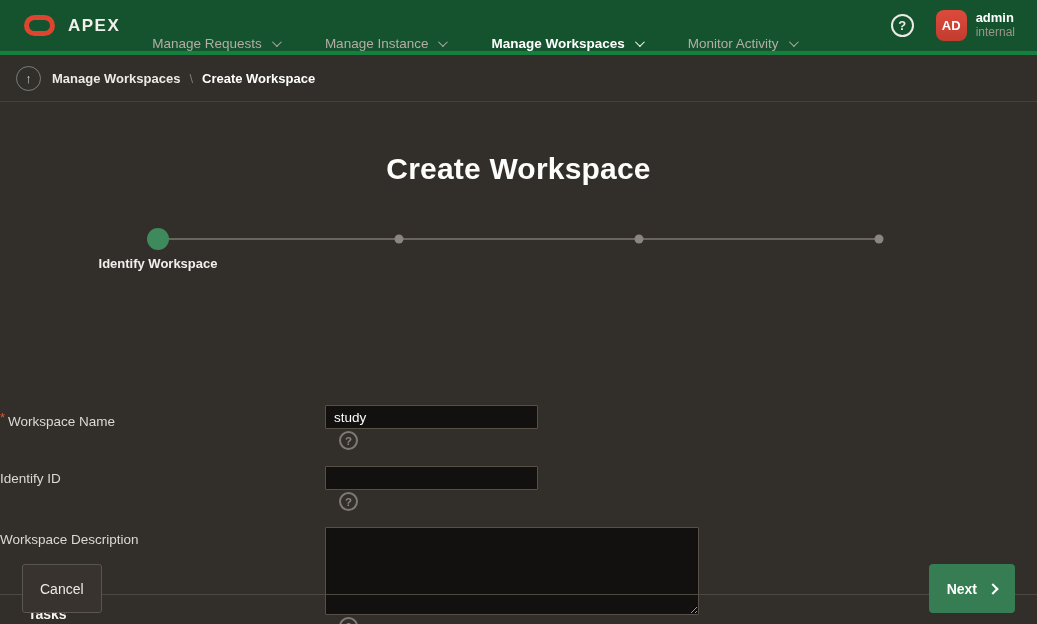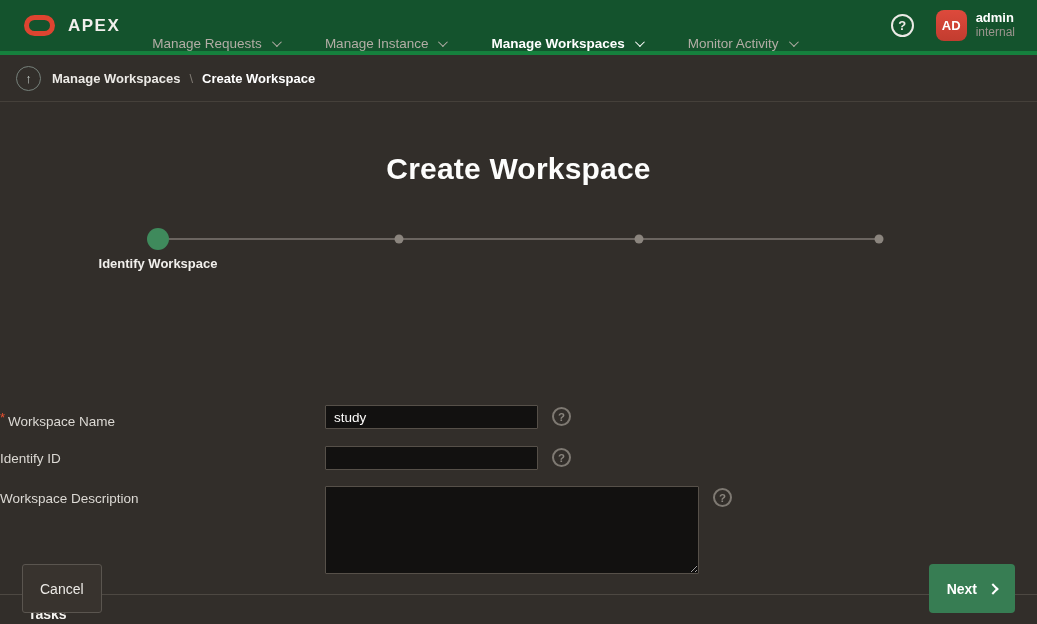--- a/index.html
+++ b/index.html
@@ -85,21 +85,21 @@
   }
 
   
   .form { position:absolute; left:0; top:303px; width:100%; }
   .frow { display:flex; align-items:flex-start; margin-bottom:16px; }
   .flabel {
     width:310px; font-size:13.5px; color:#DCD9D4;
     padding-top:5px; position:relative; line-height:1.2;
   }
   .req { color:#E8502F; font-size:13px; vertical-align:4px; margin-right:3px; }
-  .fctrl { margin-left:15px; display:flex; align-items:flex-start; }
+  .fctrl { margin-left:15px; display:flex; align-items:flex-start;flex-direction:column; }
   .tinput {
     width:213px; height:24px; background:#121110; border:1px solid #565049; border-radius:1px;
     color:#FCFBFA; font-size:13.5px; padding:0 8px; outline:none;
     font-family:"Liberation Sans","DejaVu Sans",sans-serif;
   }
   .tarea {
     width:374px; height:88px; background:#121110; border:1px solid #565049; border-radius:1px;
     color:#FCFBFA; font-size:13.5px; padding:4px 8px; outline:none; resize:both;
     font-family:"Liberation Sans","DejaVu Sans",sans-serif;
   }

